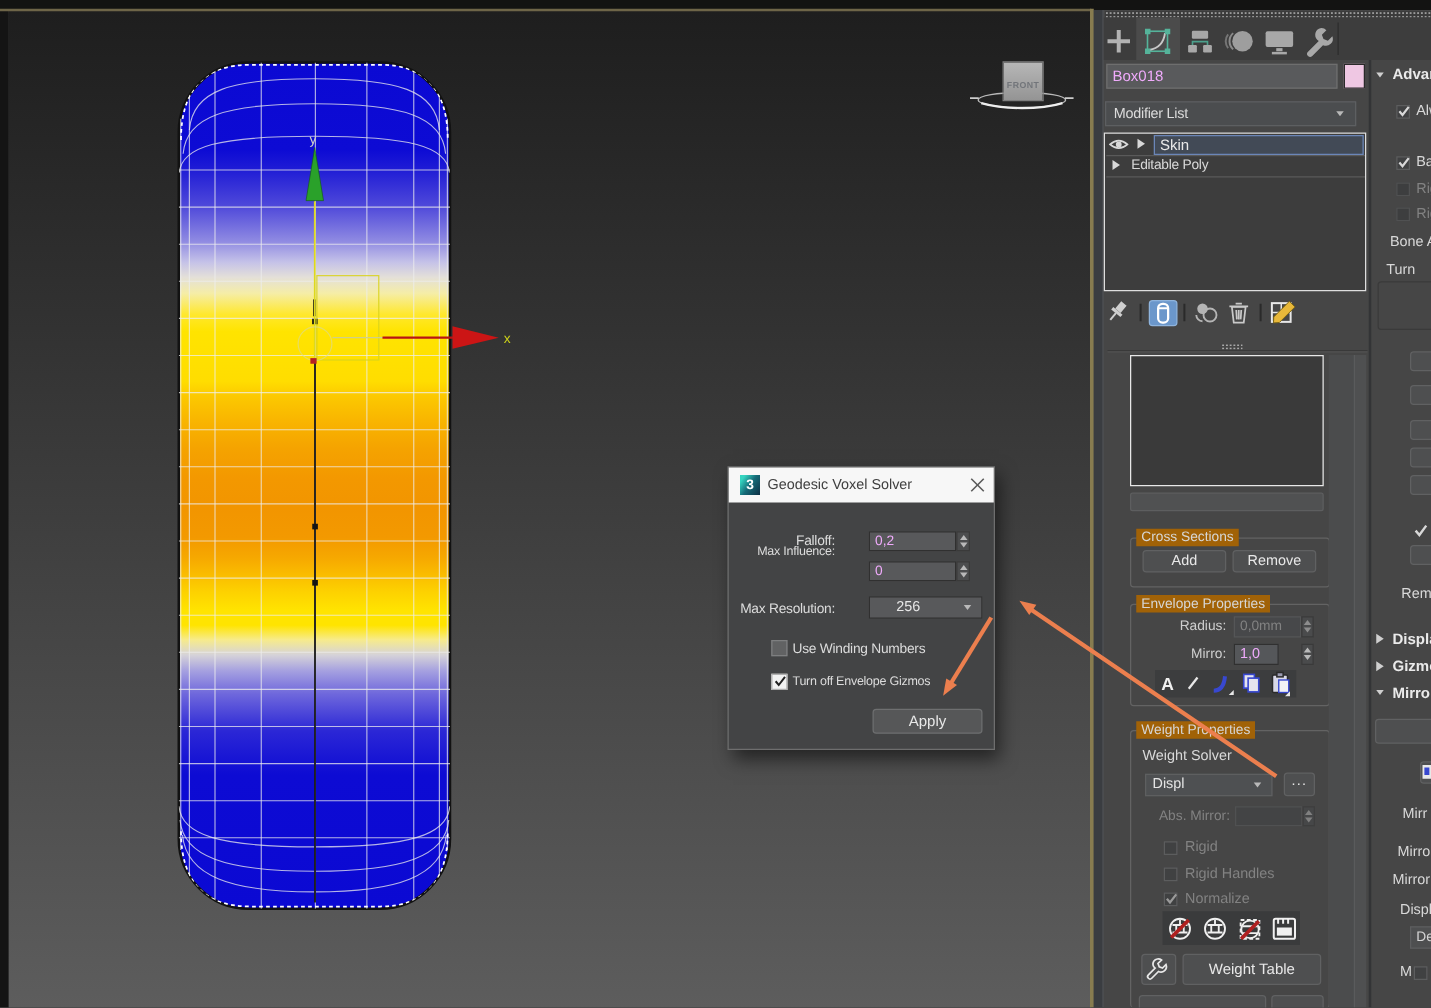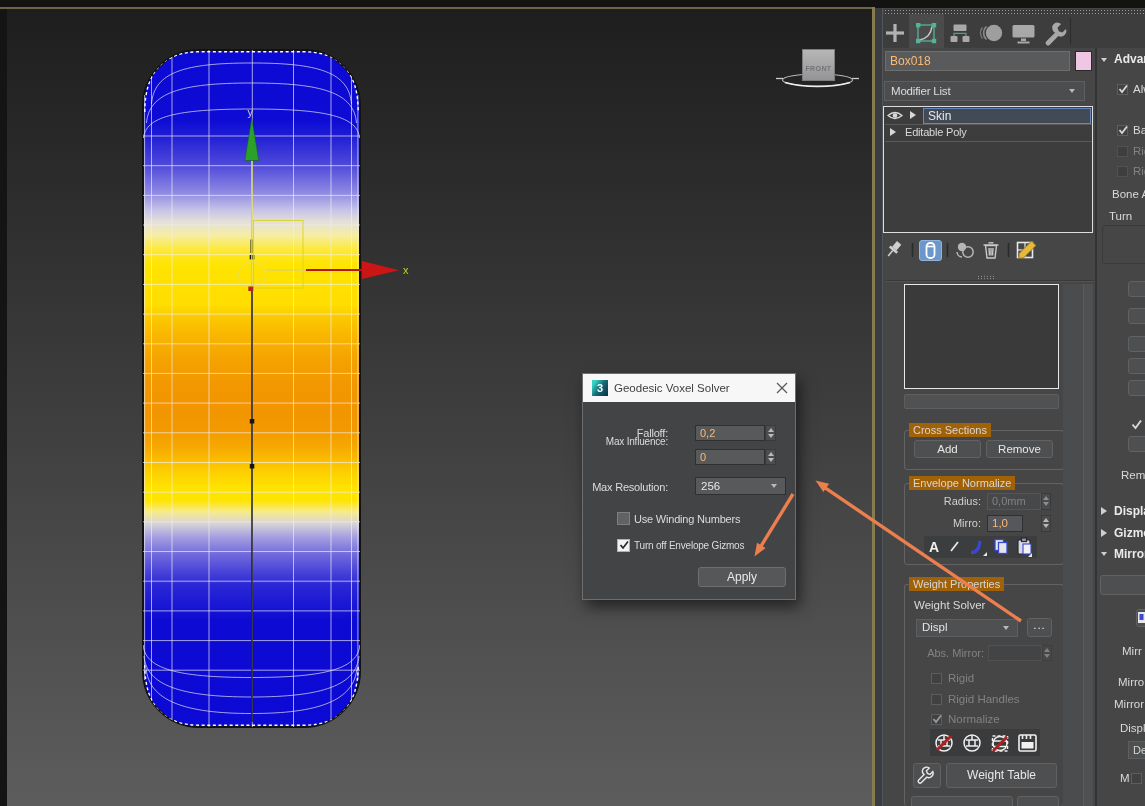--- a/index.html
+++ b/index.html
@@ -7,21 +7,21 @@
      font-family:"Liberation Sans",sans-serif;}
 .ab{position:absolute}
 .t{font-size:11.5px;color:#d9d9d9;white-space:nowrap}
 .td{font-size:11.5px;color:#828282;white-space:nowrap}
 .b{font-weight:bold}
 .btn{background:#4e4f50;border:1px solid #606162;border-radius:3px;color:#e8e8e8;
      text-align:center;font-size:11.5px;box-sizing:border-box}
 .grp{border:1px solid rgba(135,135,135,.45);border-radius:3px}
 .glbl{position:absolute;top:-8px;left:4px;background:#a16207;padding:0 4px;font-size:11px;
       color:#d6d6d6;white-space:nowrap;line-height:14px}
-.fld{background:#54565a;border:1px solid #303030;color:#fdba74;font-size:11px;
+.fld{background:#54565a;border:1px solid #303030;color:#f0abfc;font-size:11px;
      padding-left:4px;box-sizing:border-box}
 .cb{width:11px;height:11px;background:#404142;border:1px solid #5c5d5e;box-sizing:border-box}
 .tu{width:0;height:0;border-left:3.5px solid transparent;border-right:3.5px solid transparent;
     border-bottom:4px solid #b9b9b9}
 .tdn{width:0;height:0;border-left:3.5px solid transparent;border-right:3.5px solid transparent;
      border-top:4px solid #b9b9b9}
 .tr{width:0;height:0;border-top:4.5px solid transparent;border-bottom:4.5px solid transparent;
     border-left:6px solid #d8d8d8}
 </style>
 </head>
@@ -265,21 +265,21 @@
 <div class="ab" style="left:904px;top:394px;width:155px;height:15px;background:#505152;
      border:1px solid #5d5e5f;box-sizing:border-box;border-radius:2px"></div>
 
 <div class="ab grp" style="left:904px;top:430px;width:158px;height:38px">
   <span class="glbl">Cross Sections</span>
 </div>
 <div class="ab btn" style="left:914px;top:440px;width:67px;height:18px;line-height:16px">Add</div>
 <div class="ab btn" style="left:986px;top:440px;width:67px;height:18px;line-height:16px">Remove</div>
 
 <div class="ab grp" style="left:904px;top:483px;width:158px;height:80px">
-  <span class="glbl">Envelope Normalize</span>
+  <span class="glbl">Envelope Properties</span>
 </div>
 <div class="ab t" style="left:920px;top:495px;width:61px;text-align:right;font-size:11px;color:#cfcfcf">Radius:</div>
 <div class="ab fld" style="left:987px;top:492.5px;width:54px;height:17px;background:#47484a;
      border-color:#555657;color:#828282;line-height:15px">0,0mm</div>
 <div class="ab" style="left:1041px;top:492.5px;width:10px;height:17px;background:#4a4b4c;border:1px solid #3a3a3a;box-sizing:border-box">
   <div class="tu" style="margin:2.5px auto 0;border-bottom-color:#8d8d8d"></div>
   <div class="tdn" style="margin:2px auto 0;border-top-color:#8d8d8d"></div>
 </div>
 <div class="ab t" style="left:920px;top:516.5px;width:61px;text-align:right;font-size:11px;color:#cfcfcf">Mirro:</div>
 <div class="ab fld" style="left:987px;top:514.5px;width:36px;height:17px;background:#55575a;line-height:15px;font-size:11.5px">1,0</div>
@@ -453,21 +453,21 @@
   </div>
   <div class="ab" style="left:0;top:62px;width:85px;text-align:right;font-size:10px;letter-spacing:-0.2px;color:#dcdcdc;white-space:nowrap">Max Influence:</div>
   <div class="ab fld" style="left:112px;top:75px;width:70px;height:16px;background:#58595b;line-height:14px">0</div>
   <div class="ab" style="left:182px;top:75px;width:11px;height:16px;background:#4c4d4e;border:1px solid #3a3a3a;box-sizing:border-box">
     <div class="tu" style="margin:2px auto 0"></div>
       <div class="tdn" style="margin:2px auto 0"></div>
   </div>
   <div class="ab" style="left:-8px;top:107px;width:93px;text-align:right;font-size:11px;letter-spacing:-0.2px;color:#dcdcdc;white-space:nowrap">Max Resolution:</div>
   <div class="ab" style="left:112px;top:103px;width:91px;height:18px;background:#58595b;
        border:1px solid #303030;box-sizing:border-box;color:#e6e6e6;font-size:11.5px;
-       line-height:16px;padding-left:5px">256</div>
+       line-height:16px;padding-left:21px">256</div>
   <div class="ab tdn" style="left:188px;top:110px"></div>
   <div class="ab" style="left:34px;top:138px;width:13px;height:13px;background:#616263;
        border:1px solid #7e7f80;box-sizing:border-box"></div>
   <div class="ab" style="left:51px;top:139px;font-size:11px;letter-spacing:-0.2px;color:#dcdcdc;white-space:nowrap">Use Winding Numbers</div>
   <div class="ab" style="left:34px;top:165px;width:13px;height:13px;background:#f2f2f2;
        border:1px solid #b0b0b0;box-sizing:border-box"></div>
   <svg class="ab" style="left:34px;top:164px" width="14" height="14" viewBox="0 0 14 14">
     <path d="M3.5,7 L6,10 L11,3.5" fill="none" stroke="#222222" stroke-width="1.6"></path>
   </svg>
   <div class="ab" style="left:51px;top:166px;font-size:10px;letter-spacing:-0.2px;color:#dcdcdc;white-space:nowrap">Turn off Envelope Gizmos</div>

